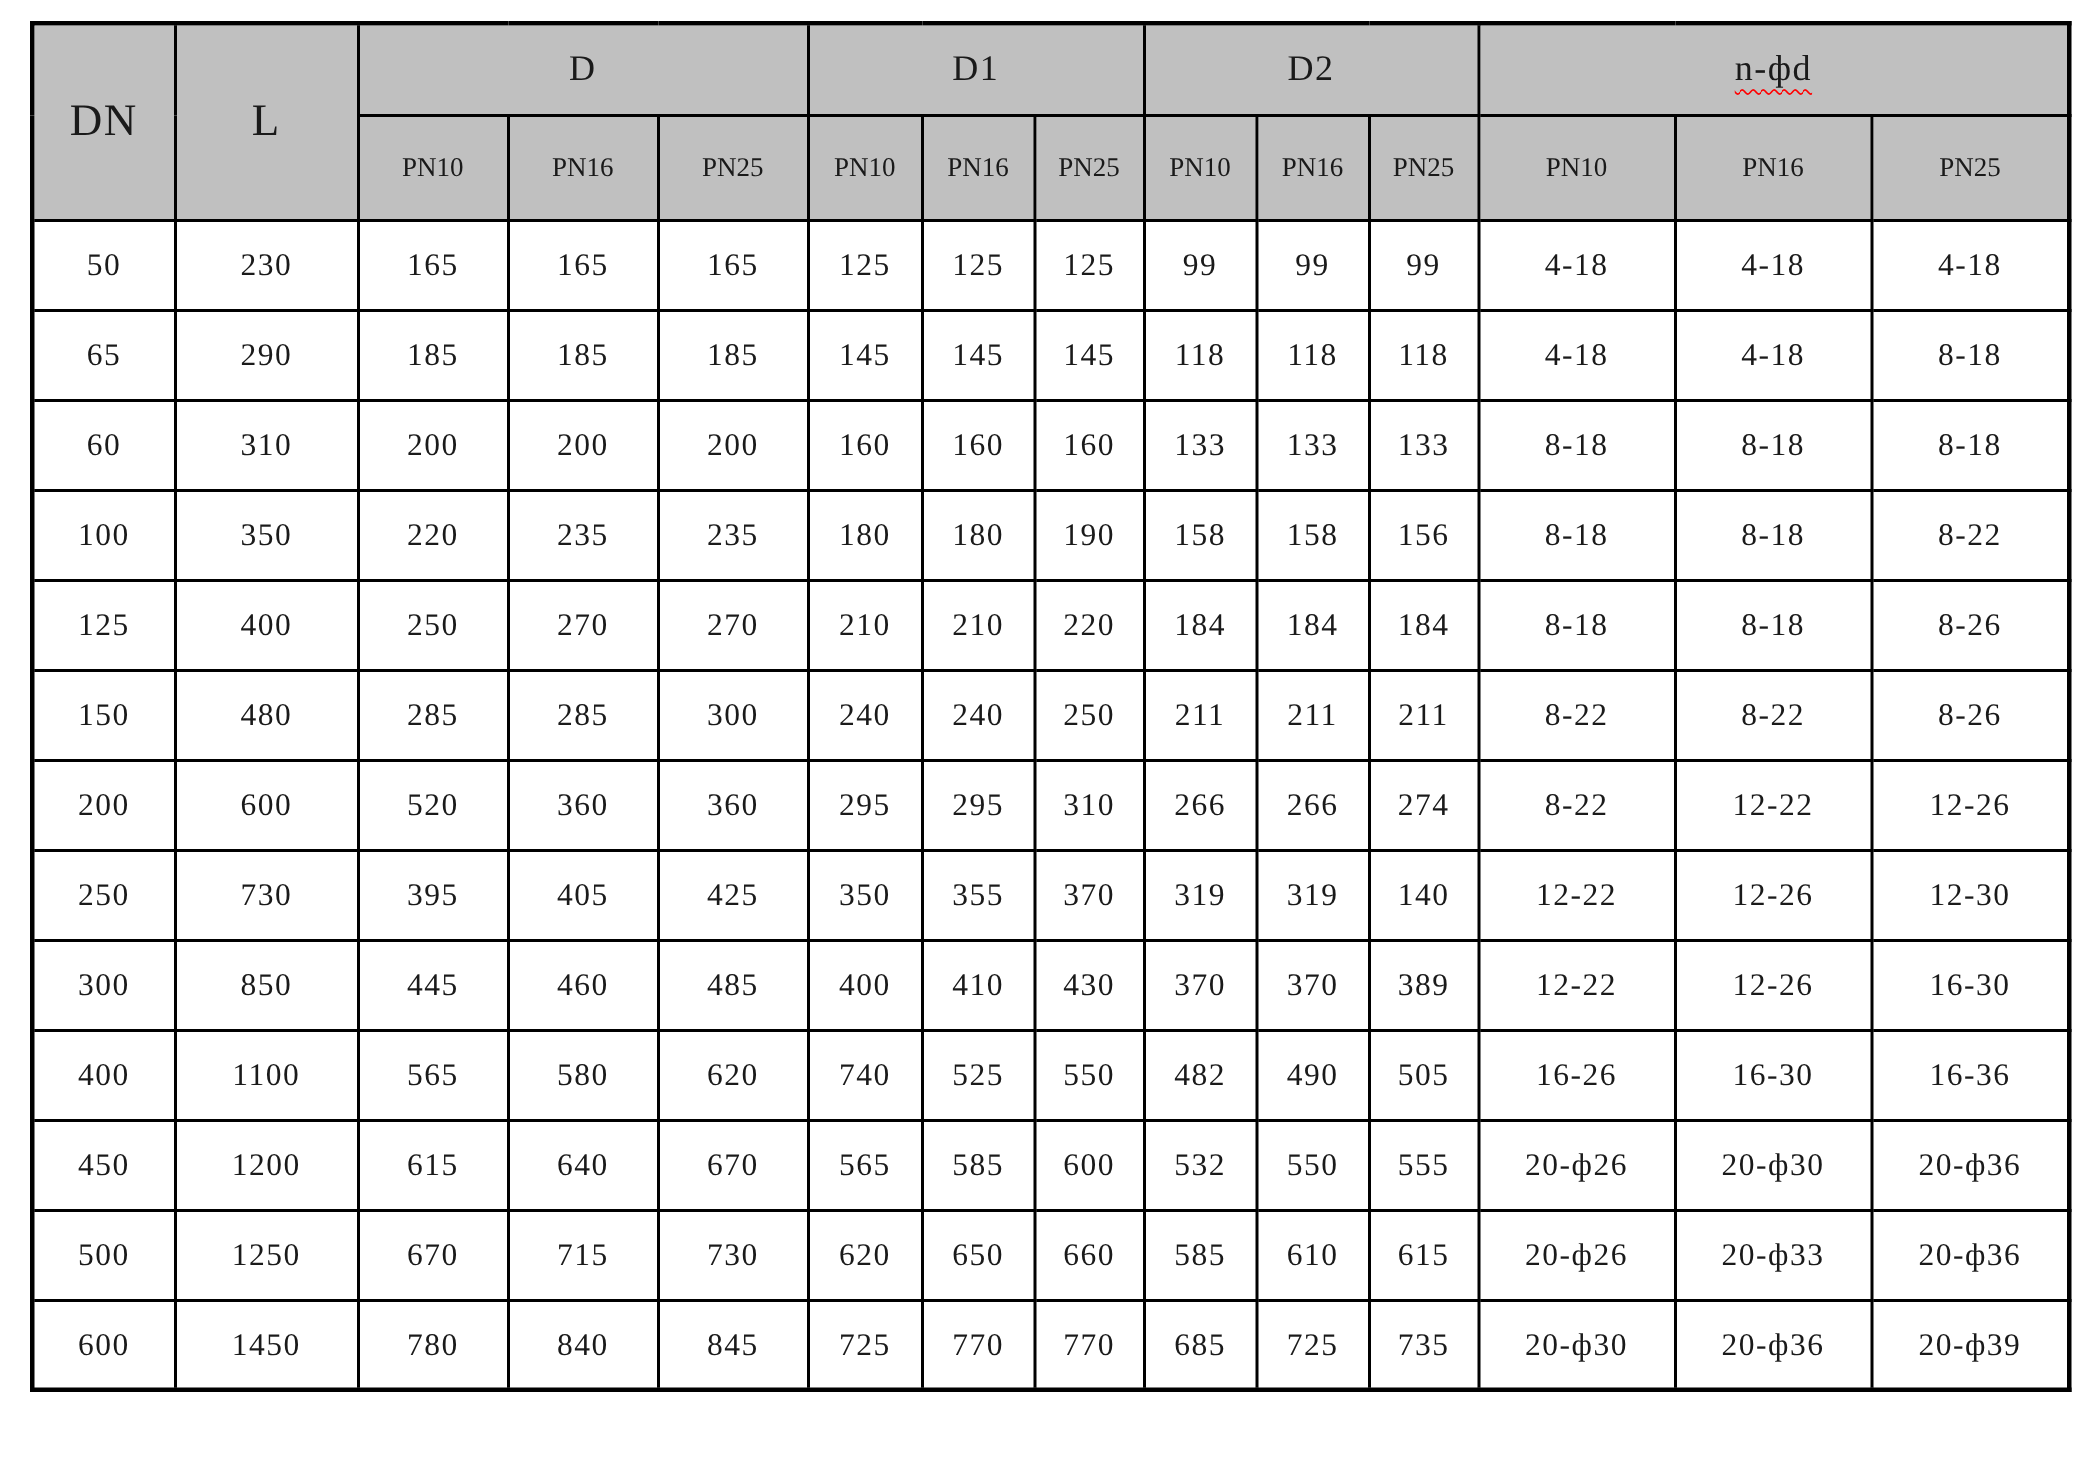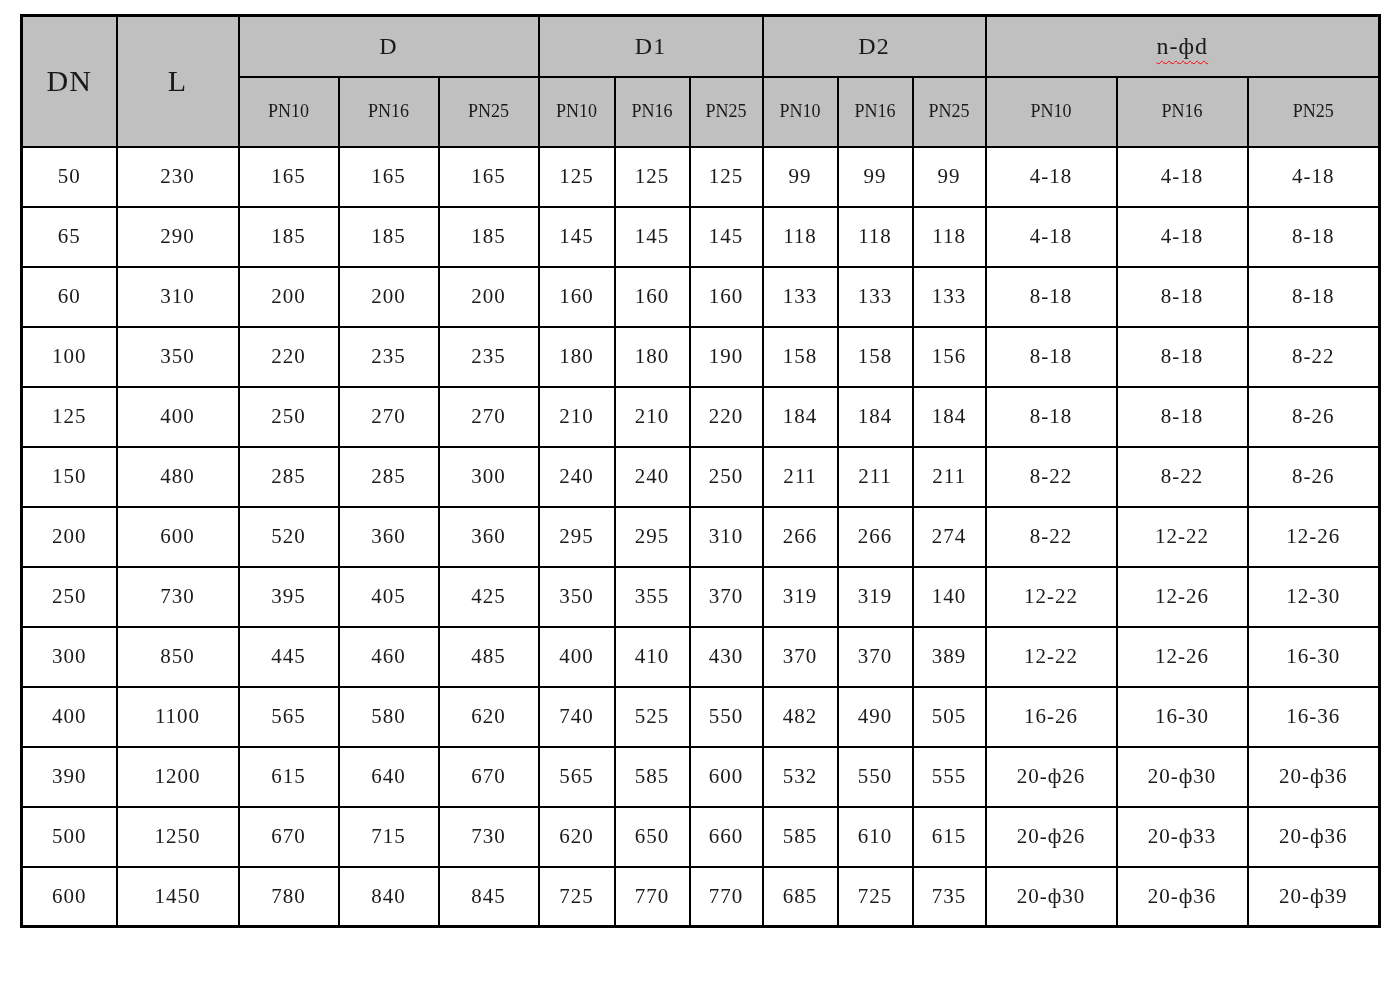--- a/index.html
+++ b/index.html
@@ -269,21 +269,21 @@
           <td>525</td>
           <td>550</td>
           <td>482</td>
           <td>490</td>
           <td>505</td>
           <td>16-26</td>
           <td>16-30</td>
           <td>16-36</td>
         </tr>
         <tr>
-          <td>390</td>
+          <td>450</td>
           <td>1200</td>
           <td>615</td>
           <td>640</td>
           <td>670</td>
           <td>565</td>
           <td>585</td>
           <td>600</td>
           <td>532</td>
           <td>550</td>
           <td>555</td>

